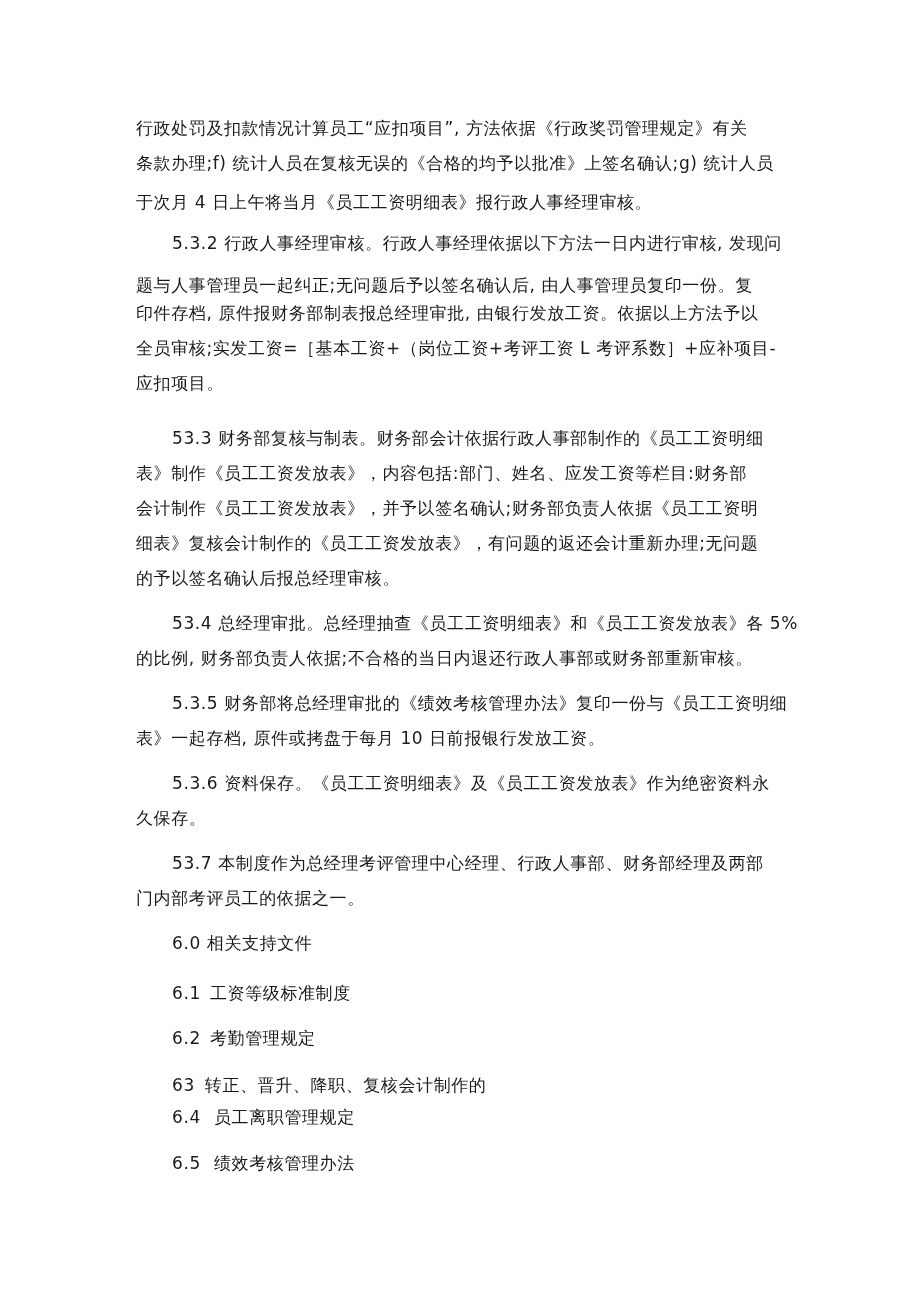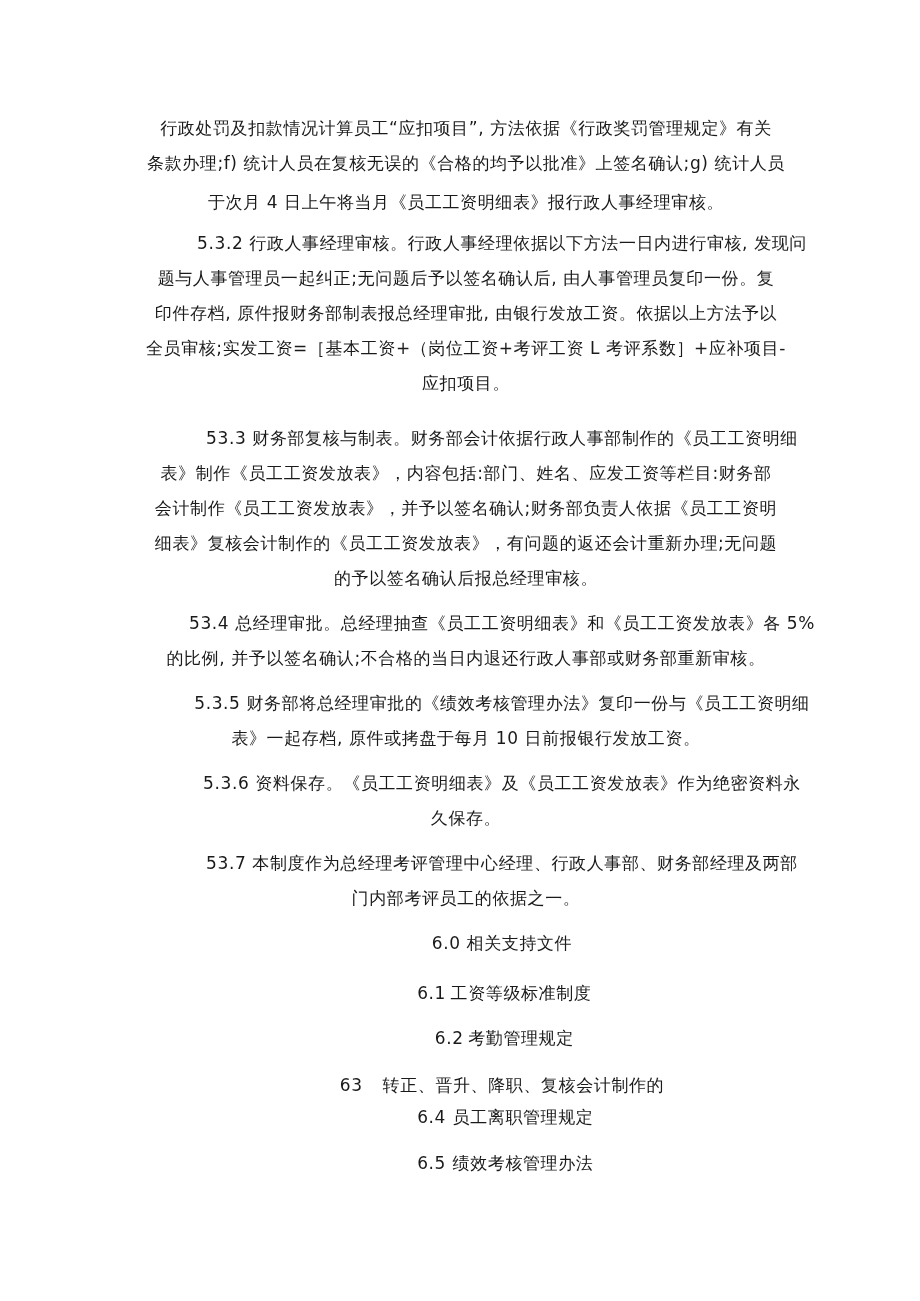--- a/index.html
+++ b/index.html
@@ -1,68 +1,68 @@
 <!DOCTYPE html>
 <html><head>
 <meta charset="utf-8">
 <style>
   html, body { margin: 0; padding: 0; background: #ffffff; }
   body { width: 920px; height: 1301px; position: relative; overflow: hidden;
          font-family: "DejaVu Sans", "Liberation Sans", sans-serif; color: #1a1a1a; }
-  .page { position: absolute; left: 0; top: 0; width: 920px; height: 1301px; background: #fff; text-align: center; }
+  .page { position: absolute; left: 0; top: 0; width: 920px; height: 1301px; background: #fff; }
   .line { position: absolute; left: 136px; width: 660px; font-size: 17px; line-height: 22px;
           white-space: nowrap; letter-spacing: 0.6px; }
   .ind { left: 172px; }
   .li-num { display: inline-block; }
   .li-num.w { width: 38px; }
   .li-num.w2 { width: 42px; }
 </style>
 </head>
 <body>
 
 <div class="page">
 
   <div class="line" style="top:117px">行政处罚及扣款情况计算员工“应扣项目”, 方法依据《行政奖罚管理规定》有关</div>
   <div class="line" style="top:152px">条款办理;f) 统计人员在复核无误的《合格的均予以批准》上签名确认;g) 统计人员</div>
   <div class="line" style="top:191px">于次月 4 日上午将当月《员工工资明细表》报行政人事经理审核。</div>
 
   <div class="line ind" style="top:232px">5.3.2 行政人事经理审核。行政人事经理依据以下方法一日内进行审核, 发现问</div>
-  <div class="line" style="top:267px">题与人事管理员一起纠正;无问题后予以签名确认后, 由人事管理员复印一份。复</div>
+  <div class="line" style="top:274px">题与人事管理员一起纠正;无问题后予以签名确认后, 由人事管理员复印一份。复</div>
   <div class="line" style="top:302px">印件存档, 原件报财务部制表报总经理审批, 由银行发放工资。依据以上方法予以</div>
   <div class="line" style="top:372px">应扣项目。</div>
   <div class="line" style="top:337px">全员审核;实发工资=［基本工资+（岗位工资+考评工资 L 考评系数］+应补项目-</div>
 
   <div class="line ind" style="top:427px">53.3 财务部复核与制表。财务部会计依据行政人事部制作的《员工工资明细</div>
   <div class="line" style="top:462px">表》制作《员工工资发放表》，内容包括:部门、姓名、应发工资等栏目:财务部</div>
   <div class="line" style="top:497px">会计制作《员工工资发放表》，并予以签名确认;财务部负责人依据《员工工资明</div>
   <div class="line" style="top:532px">细表》复核会计制作的《员工工资发放表》，有问题的返还会计重新办理;无问题</div>
   <div class="line" style="top:567px">的予以签名确认后报总经理审核。</div>
 
   <div class="line ind" style="top:612px">53.4 总经理审批。总经理抽查《员工工资明细表》和《员工工资发放表》各 5%</div>
-  <div class="line" style="top:647px">的比例, 并予以签名确认;不合格的当日内退还行政人事部或财务部重新审核。</div>
+  <div class="line" style="top:647px">的比例, 财务部负责人依据;不合格的当日内退还行政人事部或财务部重新审核。</div>
 
   <div class="line ind" style="top:692px">5.3.5 财务部将总经理审批的《绩效考核管理办法》复印一份与《员工工资明细</div>
   <div class="line" style="top:727px">表》一起存档, 原件或拷盘于每月 10 日前报银行发放工资。</div>
 
   <div class="line ind" style="top:772px">5.3.6 资料保存。《员工工资明细表》及《员工工资发放表》作为绝密资料永</div>
   <div class="line" style="top:807px">久保存。</div>
 
   <div class="line ind" style="top:852px">53.7 本制度作为总经理考评管理中心经理、行政人事部、财务部经理及两部</div>
   <div class="line" style="top:887px">门内部考评员工的依据之一。</div>
 
   <div class="line ind" style="top:932px">6.0 相关支持文件</div>
 
   <div class="line ind" style="top:982px">
     <span class="li-num w">6.1</span><span>工资等级标准制度</span>
   </div>
   <div class="line ind" style="top:1027px">
     <span class="li-num w">6.2</span><span>考勤管理规定</span>
   </div>
   <div class="line ind" style="top:1074px">
-    <span class="li-num" style="margin-right:20px">63</span><span>转正、晋升、降职、复核会计制作的</span>
+    <span class="li-num" style="margin-right:10px">63</span><span>转正、晋升、降职、复核会计制作的</span>
   </div>
   <div class="line ind" style="top:1106px">
     <span class="li-num w2">6.4</span><span>员工离职管理规定</span>
   </div>
   <div class="line ind" style="top:1152px">
     <span class="li-num w2">6.5</span><span>绩效考核管理办法</span>
   </div>
 
 </div>
 

